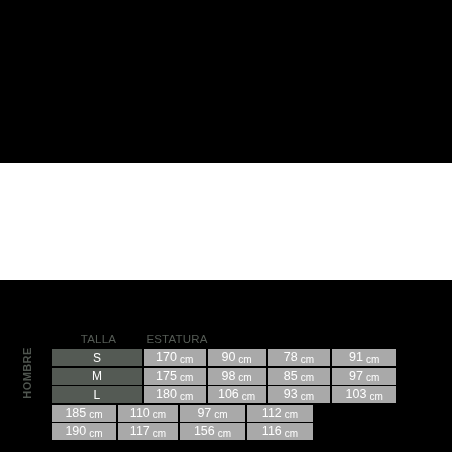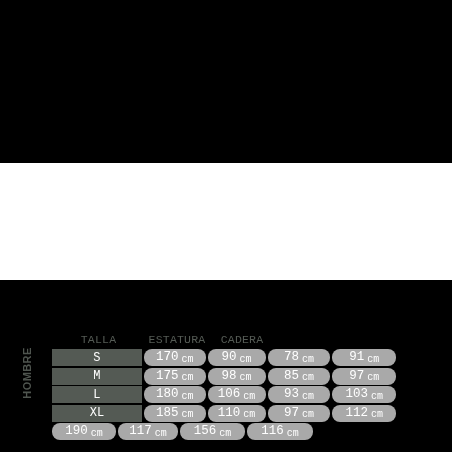--- a/index.html
+++ b/index.html
@@ -50,21 +50,20 @@
     line-height: 14px;
     white-space: nowrap;
   }
 
   
   #size-table {
     position: absolute;
     left: 52px;
     top: 168px;
     width: 344px;
-    font-family: Liberation Mono, monospace;
   }
 
   .table-row {
     display: flex;
     width: 100%;
   }
 
   .header-row {
     height: 16px;
     margin-bottom: 2px;
@@ -107,21 +106,20 @@
     font-size: 12px;
     margin-right: 2px;
   }
 
   
   .meas-cell {
     background: #a9a9a9;
     color: #ffffff;
     font-size: 12px;
     margin-right: 2px;
-    border-radius: 8px;
   }
   .meas-cell:last-child { margin-right: 0; }
 
   .val-num {
     font-size: 12.5px;
     line-height: 1;
   }
   .val-unit {
     font-size: 10px;
     line-height: 1;
@@ -137,21 +135,20 @@
 
   <div id="content-band">
 
     <div id="gender-label">HOMBRE</div>
 
     <div id="size-table">
 
       <div class="table-row header-row">
         <div class="cell header-cell col-size">TALLA</div>
         <div class="cell header-cell col-m1">ESTATURA</div>
-        <div class="cell header-cell col-m4">CADERA</div>
       </div>
 
       <div id="table-body">
           <div class="table-row body-row">
             <div class="cell size-cell col-size">S</div>
             <div class="cell meas-cell col-m1">
               <span class="val-num">170</span>
               <span class="val-unit">cm</span>
             </div>
             <div class="cell meas-cell col-m2">
@@ -199,21 +196,20 @@
             <div class="cell meas-cell col-m3">
               <span class="val-num">93</span>
               <span class="val-unit">cm</span>
             </div>
             <div class="cell meas-cell col-m4">
               <span class="val-num">103</span>
               <span class="val-unit">cm</span>
             </div>
           </div>
           <div class="table-row body-row">
-            <div class="cell size-cell col-size">XL</div>
             <div class="cell meas-cell col-m1">
               <span class="val-num">185</span>
               <span class="val-unit">cm</span>
             </div>
             <div class="cell meas-cell col-m2">
               <span class="val-num">110</span>
               <span class="val-unit">cm</span>
             </div>
             <div class="cell meas-cell col-m3">
               <span class="val-num">97</span>

